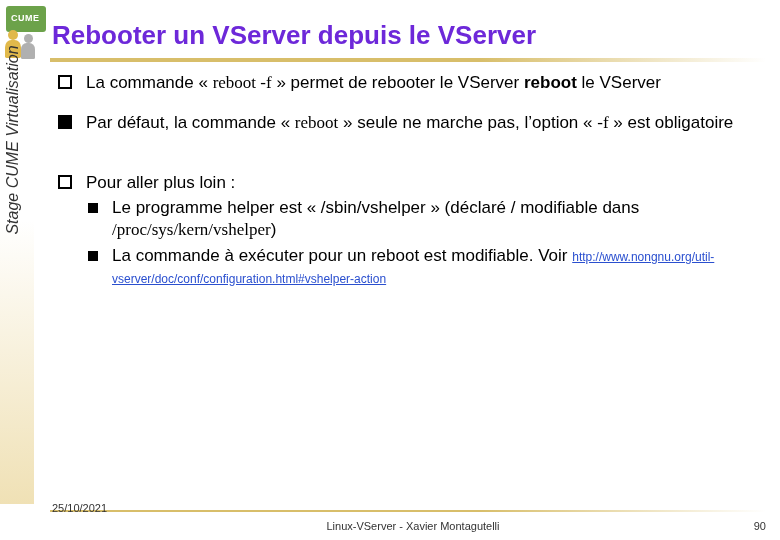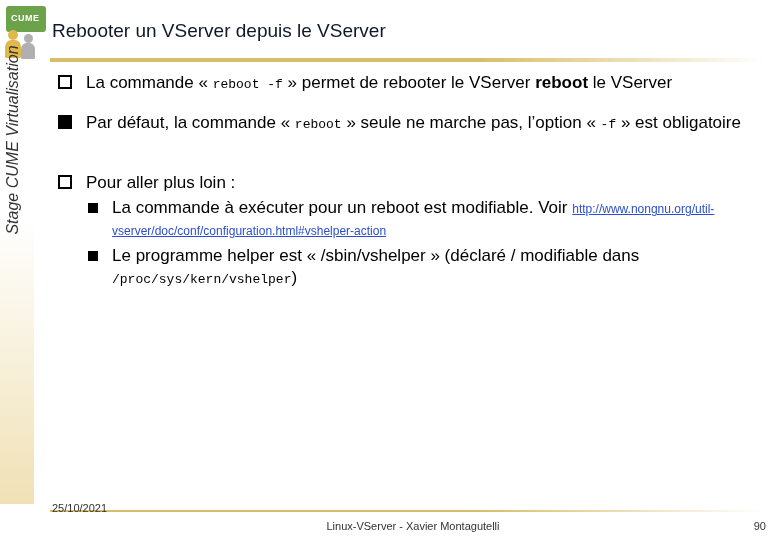--- a/index.html
+++ b/index.html
@@ -84,23 +84,24 @@
     transform: rotate(-90deg);
     transform-origin: left top;
     white-space: nowrap;
     width: 260px;
     text-align: center;
   }
   .title {
     position: absolute;
     left: 52px;
     top: 20px;
-    font-size: 19px;
-    color: #0f172a;
+    font-size: 26px;
+    color: #6d28d9;
     font-family: Arial, sans-serif;
+    font-weight: bold;
   }
   .title-underline {
     position: absolute;
     left: 50px;
     right: 14px;
     top: 58px;
     height: 4px;
     background: linear-gradient(to right, #d8be6a 0%, #d8be6a 60%, rgba(216,190,106,0) 100%);
   }
   .content {
@@ -136,22 +137,22 @@
   }
   .sub .sqsm {
     flex: 0 0 10px;
     height: 10px;
     background: #000;
     margin-right: 14px;
     margin-top: 6px;
   }
   .sub .txt { flex: 1; }
   code.mono {
-    font-family: Liberation Mono, monospace;
-    font-size: 13px;
+    font-family: Liberation Serif, serif;
+    font-size: 17px;
   }
   .link {
     color: #2a4fcf;
     text-decoration: underline;
   }
   .footer {
     position: absolute;
     left: 52px;
     right: 14px;
     bottom: 8px;
@@ -207,28 +208,28 @@
 
 
   <div class="bullet" style="margin-bottom:2px;">
     <div class="sq"></div>
     <div class="txt">Pour aller plus loin :</div>
   </div>
 
   <div class="sub">
     <div class="sqsm"></div>
     <div class="txt">
-      <span>La commande à exécuter pour un reboot est modifiable. Voir </span><span class="link" style="font-size:12px">http://www.nongnu.org/util-vserver/doc/conf/configuration.html#vshelper-action</span>
+      <span>Le programme helper est « /sbin/vshelper » (déclaré / modifiable dans </span><code class="mono">/proc/sys/kern/vshelper</code><span>)</span>
     </div>
   </div>
 
   <div class="sub">
     <div class="sqsm"></div>
     <div class="txt">
-      <span>Le programme helper est « /sbin/vshelper » (déclaré / modifiable dans </span><code class="mono">/proc/sys/kern/vshelper</code><span>)</span>
+      <span>La commande à exécuter pour un reboot est modifiable. Voir </span><span class="link" style="font-size:12px">http://www.nongnu.org/util-vserver/doc/conf/configuration.html#vshelper-action</span>
     </div>
   </div>
 
 </div>
 
 <div class="footer-line"></div>
 <div class="footer">
   <div class="date">25/10/2021</div>
   <div class="center">Linux-VServer - Xavier Montagutelli</div>
   <div class="page">90</div>

